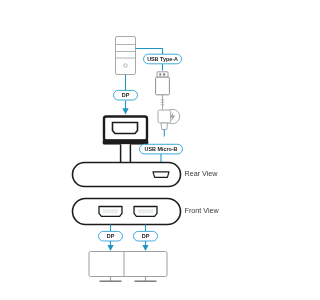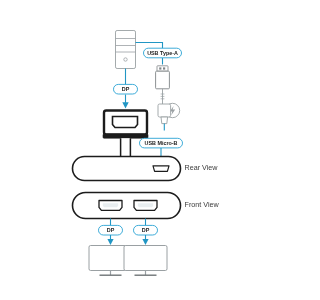--- a/index.html
+++ b/index.html
@@ -11,20 +11,21 @@
     width: 300px;
     height: 300px;
     font-family: "Liberation Sans", sans-serif;
     overflow: hidden;
   }
   #stage {
     position: relative;
     width: 300px;
     height: 260px;
     background: #ffffff;
+    margin-top: 6px;
   }
   #diagram {
     position: absolute;
     left: 0;
     top: 0;
     width: 300px;
     height: 300px;
   }
   .pill-text {
     font-size: 5.4px;

